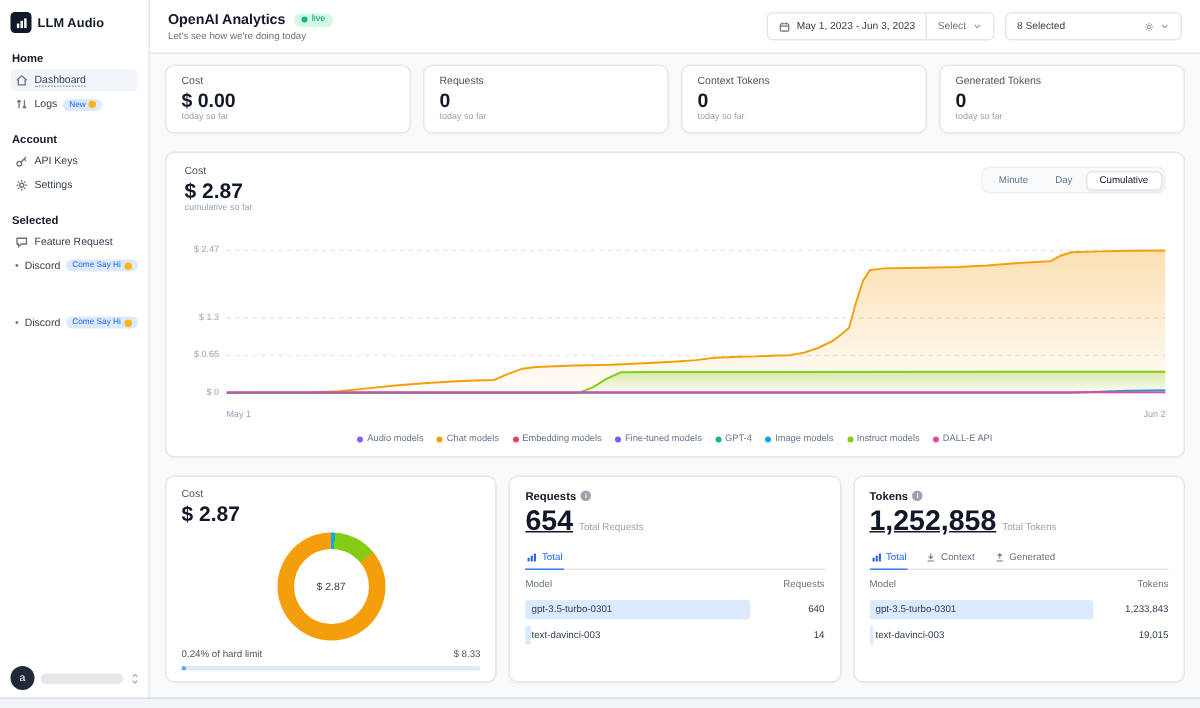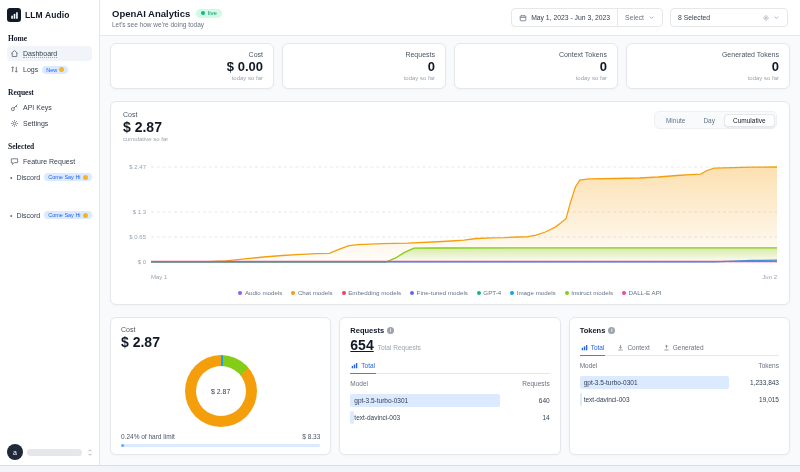--- a/index.html
+++ b/index.html
@@ -5,21 +5,21 @@
   * { box-sizing: border-box; margin: 0; padding: 0; }
   html,body { width:800px; height:472px; overflow:hidden; }
   body { font-family:"Liberation Sans","DejaVu Sans",sans-serif; background:#f8fafc; color:#111827; position:relative; }
   svg { display:block; }
 
   
   .sidebar { position:absolute; left:0; top:0; bottom:0; width:100px; background:#fff; border-right:1px solid #e5e7eb; padding:8px 7px 0; z-index:2; }
   .logo-row { display:flex; align-items:center; gap:4px; margin-bottom:12px; }
   .logo-mark { width:14px; height:14px; background:#111827; border-radius:3px; display:flex; align-items:center; justify-content:center; flex:none; }
   .logo-text { font-size:8.5px; font-weight:bold; letter-spacing:.1px; }
-  .sec-label { font-size:7.5px; font-weight:bold; color:#111827; margin:11px 0 3px 1px;font-family:Liberation Serif, serif; }
+  .sec-label { font-size:7.5px; font-weight:bold; color:#111827; margin:11px 0 3px 1px; }
   .nav-item { display:flex; align-items:center; gap:4px; font-size:7px; color:#374151; padding:3px 3px; border-radius:4px; margin:1px 0; cursor:pointer; }
   .nav-item .ni-icon { width:9px; height:9px; color:#6b7280; flex:none; display:flex; align-items:center; justify-content:center; }
   .nav-item.active { background:#f1f5f9; }
   .nav-item.active .ni-label { border-bottom:1px dotted #94a3b8; }
   .badge-pill { background:#dbeafe; color:#2563eb; font-size:5.5px; padding:1px 4px; border-radius:7px; display:inline-flex; align-items:center; gap:2px; white-space:nowrap; }
   .emoji-dot { width:5px; height:5px; border-radius:50%; background:#f8b51e; display:inline-block; flex:none; }
   .bullet { color:#6b7280; font-size:7px; width:9px; text-align:center; }
   .discord-2 { margin-top:24px; }
   .account-row { position:absolute; bottom:12px; left:7px; right:5px; display:flex; align-items:center; gap:4px; }
   .avatar { width:16px; height:16px; border-radius:50%; background:#1f2937; color:#fff; font-size:7px; display:flex; align-items:center; justify-content:center; flex:none; }
@@ -37,21 +37,21 @@
   .ctrl { background:#fff; border:1px solid #e5e7eb; border-radius:4px; height:19px; display:flex; align-items:center; font-size:6.8px; color:#374151; cursor:pointer; }
   .seg { padding:0 7px; display:flex; gap:4px; align-items:center; height:100%; }
   .seg + .seg { border-left:1px solid #e5e7eb; color:#6b7280; }
   .models-select { width:118px; justify-content:space-between; padding:0 7px; }
   .models-right { display:flex; align-items:center; gap:3px; color:#9ca3af; }
 
   .content { padding:7px 10px 0; }
   .card { background:#fff; border:1px solid #e5e7eb; border-radius:6px; box-shadow:0 1px 2px rgba(16,24,40,.03); }
 
   .stats-row { display:flex; gap:8px; }
-  .stat-card { flex:1; padding:7px 10px;text-align:right; }
+  .stat-card { flex:1; padding:7px 10px; }
   .stat-title { font-size:7px; color:#4b5563; }
   .stat-value { font-size:13px; font-weight:bold; margin:1px 0 1px; }
   .stat-sub { font-size:6px; color:#9ca3af; }
 
   .chart-card { margin-top:12px; padding:9px 12px 8px; }
   .chart-head { display:flex; justify-content:space-between; align-items:flex-start; }
   .ch-title { font-size:7px; color:#4b5563; }
   .ch-value { font-size:14px; font-weight:bold; margin:1px 0; }
   .ch-sub { font-size:6px; color:#9ca3af; }
   .seg-control { display:flex; align-items:center; background:#f8fafc; border:1px solid #eef1f4; border-radius:5px; padding:1.5px; font-size:6.5px; color:#64748b; }
@@ -67,21 +67,21 @@
   .xlabels { display:flex; justify-content:space-between; font-size:6px; color:#94a3b8; margin:2px 0 0 28px; }
   .legend { display:flex; justify-content:center; gap:9px; margin-top:9px; font-size:6.2px; color:#64748b; }
   .legend-item { display:flex; align-items:center; gap:2.5px; cursor:pointer; white-space:nowrap; }
   .legend-dot { width:4px; height:4px; border-radius:50%; flex:none; }
 
   .bottom-row { display:flex; gap:8px; margin-top:12px; }
   .bottom-card { flex:1; padding:8px 10px; height:138px; position:relative; }
   .card-top { display:flex; align-items:center; gap:3px; font-size:7.5px; font-weight:600; color:#111827; }
   .info-dot { width:7px; height:7px; background:#9ca3af; color:#fff; border-radius:50%; font-size:4.5px; font-weight:bold; display:inline-flex; align-items:center; justify-content:center; font-style:normal; }
   .big-row { display:flex; align-items:baseline; gap:4px; margin-top:2px; }
-  .big-val { font-size:14px; font-weight:bold;text-decoration:underline; }
+  .big-val { font-size:19px; font-weight:bold;text-decoration:underline; }
   .big-label { font-size:6.5px; color:#9ca3af; }
 
   .donut-wrap { display:flex; justify-content:center; margin-top:5px; }
   .donut { width:72px; height:72px; border-radius:50%; position:relative; }
   .donut-hole { position:absolute; inset:11px; background:#fff; border-radius:50%; display:flex; align-items:center; justify-content:center; font-size:7px; color:#374151; }
   .cost-footer { position:absolute; left:10px; right:10px; bottom:7px; }
   .cf-row { display:flex; justify-content:space-between; font-size:6.5px; color:#4b5563; }
   .progress-track { height:3px; background:#dbeafe; border-radius:2px; margin-top:4px; overflow:hidden; }
   .progress-fill { height:100%; background:#60a5fa; border-radius:2px; min-width:3px; }
 
@@ -130,21 +130,21 @@
           <path d="M7 2 V8 M7 8 L5.7 6.6 M7 8 L8.3 6.6"></path>
         </svg>
     </span>
     <span class="ni-label">Logs</span>
     <span class="badge-pill">
         <span>New</span>
         <span class="emoji-dot"></span>
       </span>
   </div>
 
-  <div class="sec-label">Request</div>
+  <div class="sec-label">Account</div>
   <div class="nav-item">
     <span class="ni-icon">
       <svg width="9" height="9" viewBox="0 0 10 10" fill="none" stroke="currentColor" stroke-width="1">
           <circle cx="3.2" cy="6.8" r="1.7"></circle>
           <path d="M4.5 5.5 L8.2 1.8 M6.7 3.3 L8.1 4.7"></path>
         </svg>
     </span>
     <span class="ni-label">API Keys</span>
   </div>
   <div class="nav-item">
@@ -425,20 +425,24 @@
             </div>
           <span class="t-val">14</span>
         </div>
       </div>
 
       <div class="card bottom-card">
         <div class="card-top">
           <span>Tokens</span>
           <span class="info-dot">i</span>
         </div>
+        <div class="big-row">
+          <span class="big-val">1,252,858</span>
+          <span class="big-label">Total Tokens</span>
+        </div>
         <div class="tabs">
           <span class="tab active">
             <svg width="7" height="7" viewBox="0 0 10 10">
                 <rect x="1" y="5.5" width="2" height="3.5" fill="currentColor"></rect>
                 <rect x="4" y="3.5" width="2" height="5.5" fill="currentColor"></rect>
                 <rect x="7" y="1.5" width="2" height="7.5" fill="currentColor"></rect>
               </svg>
             <span>Total</span>
           </span>
           <span class="tab">

